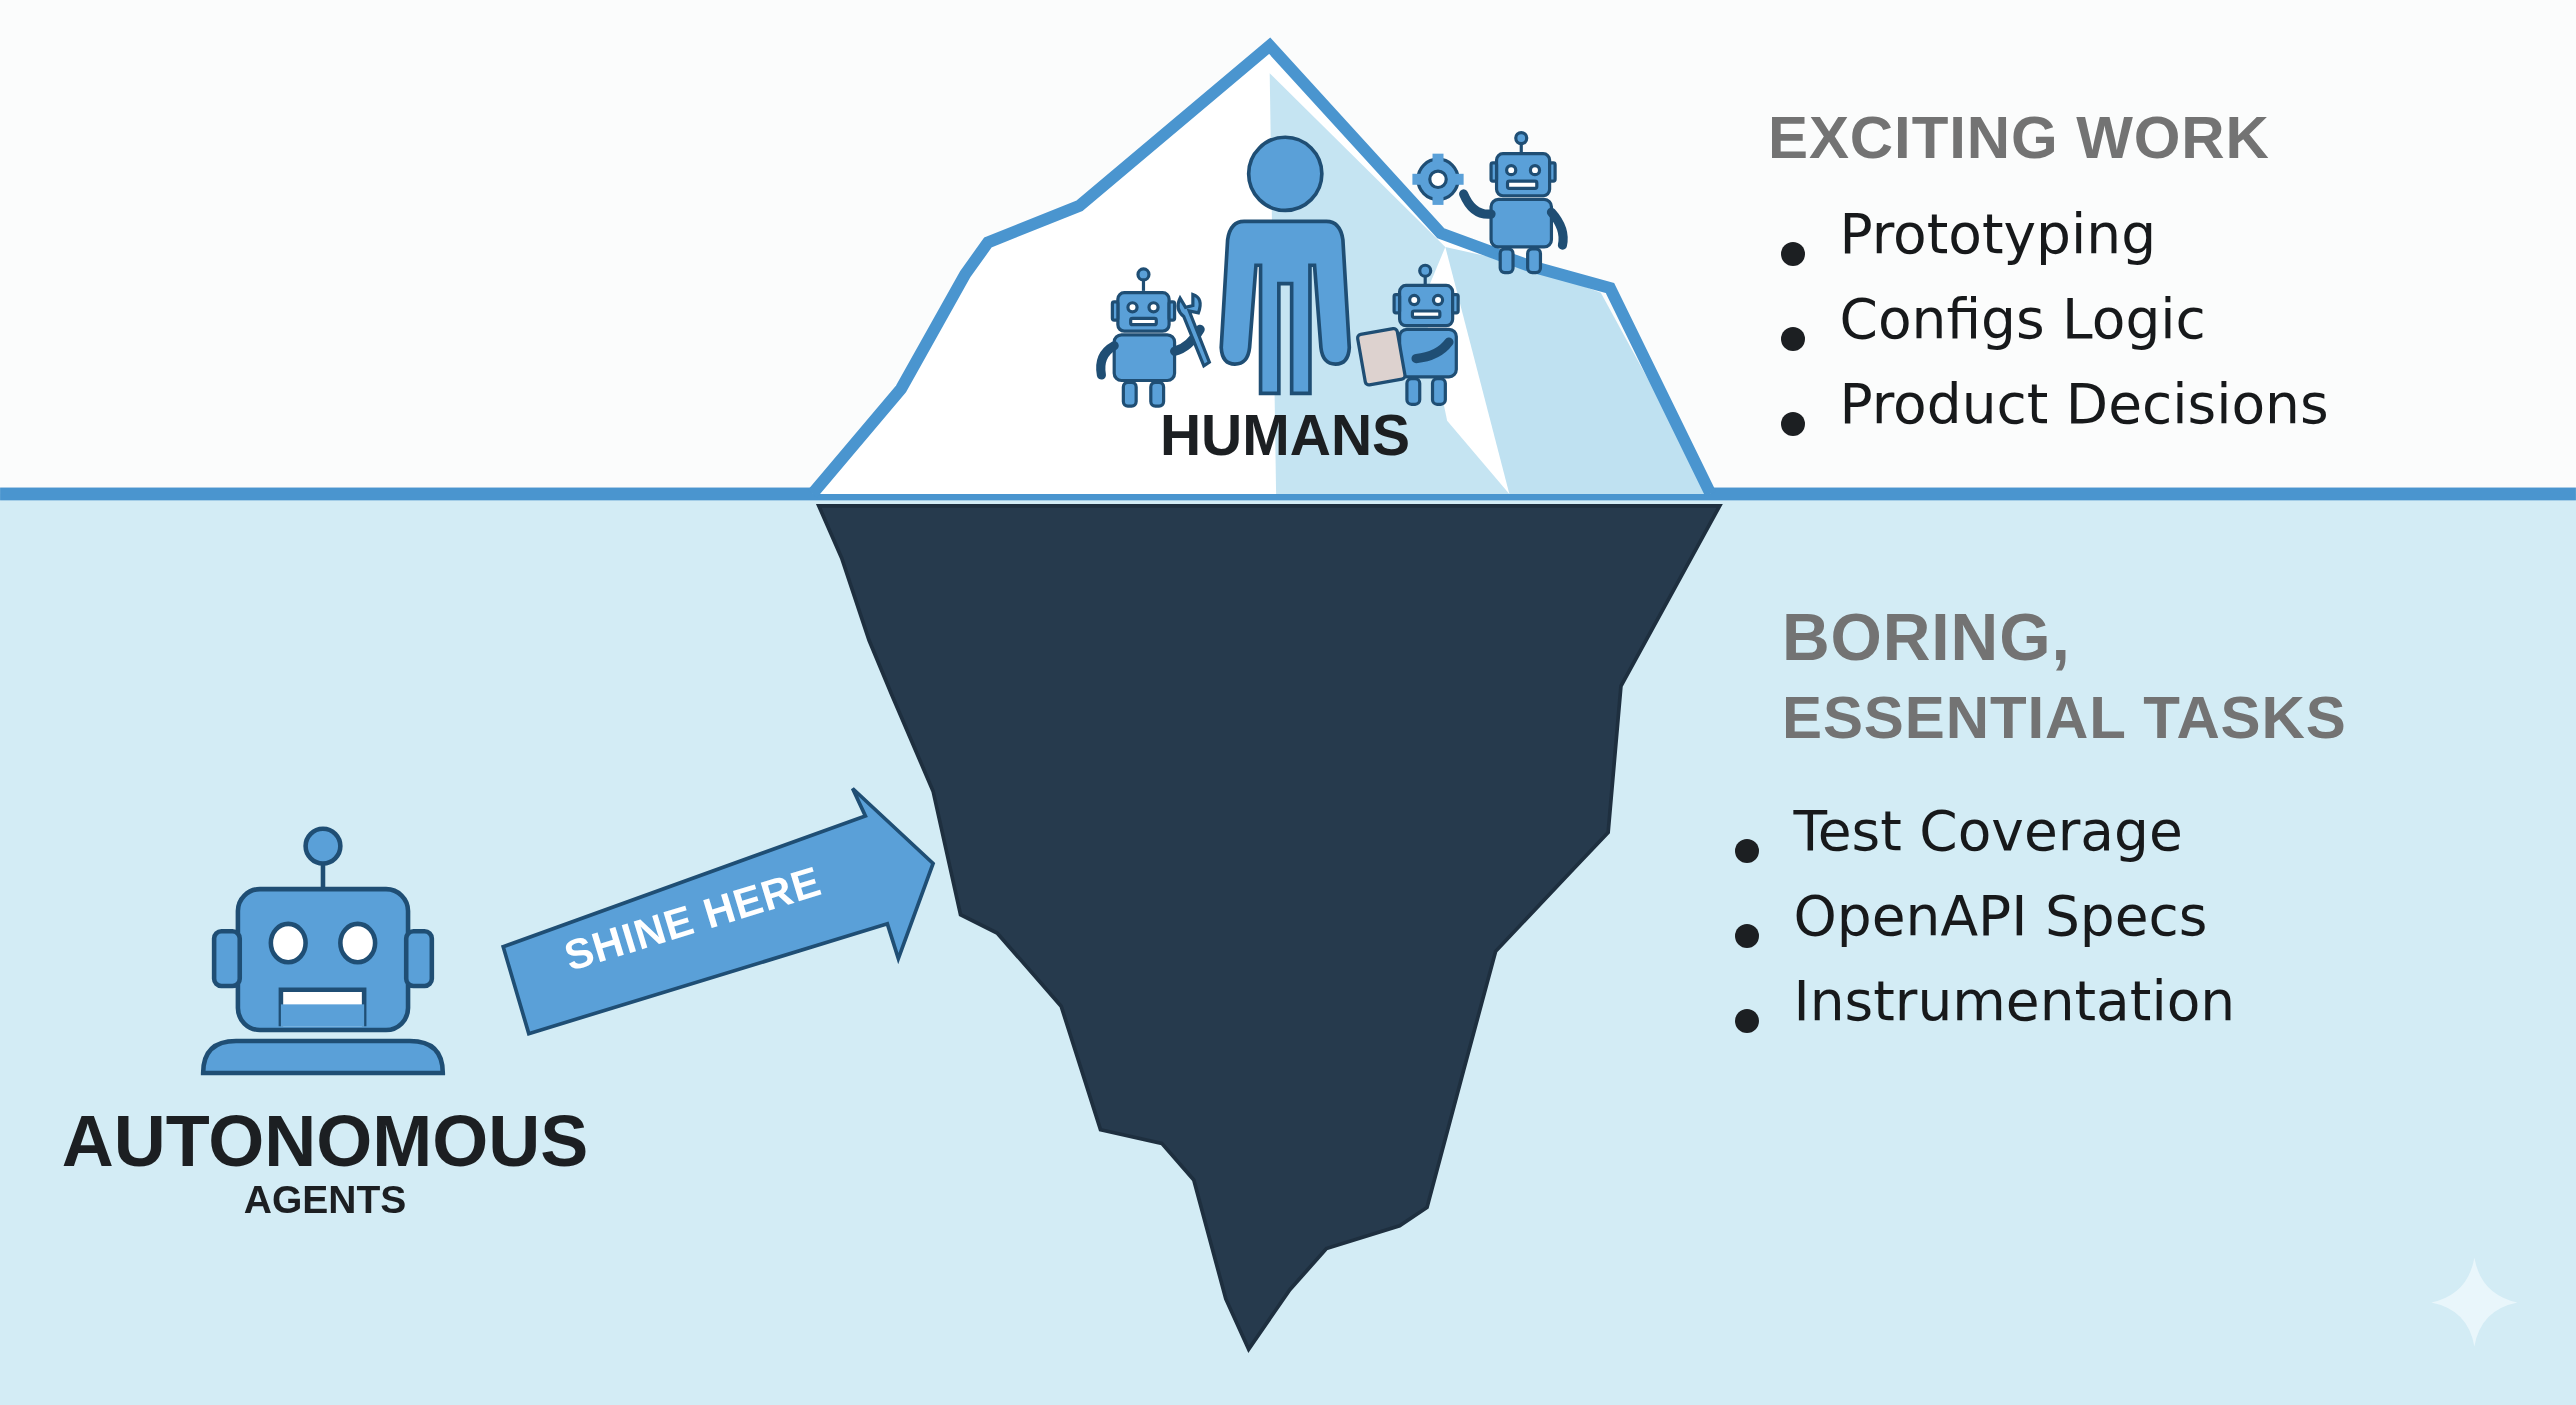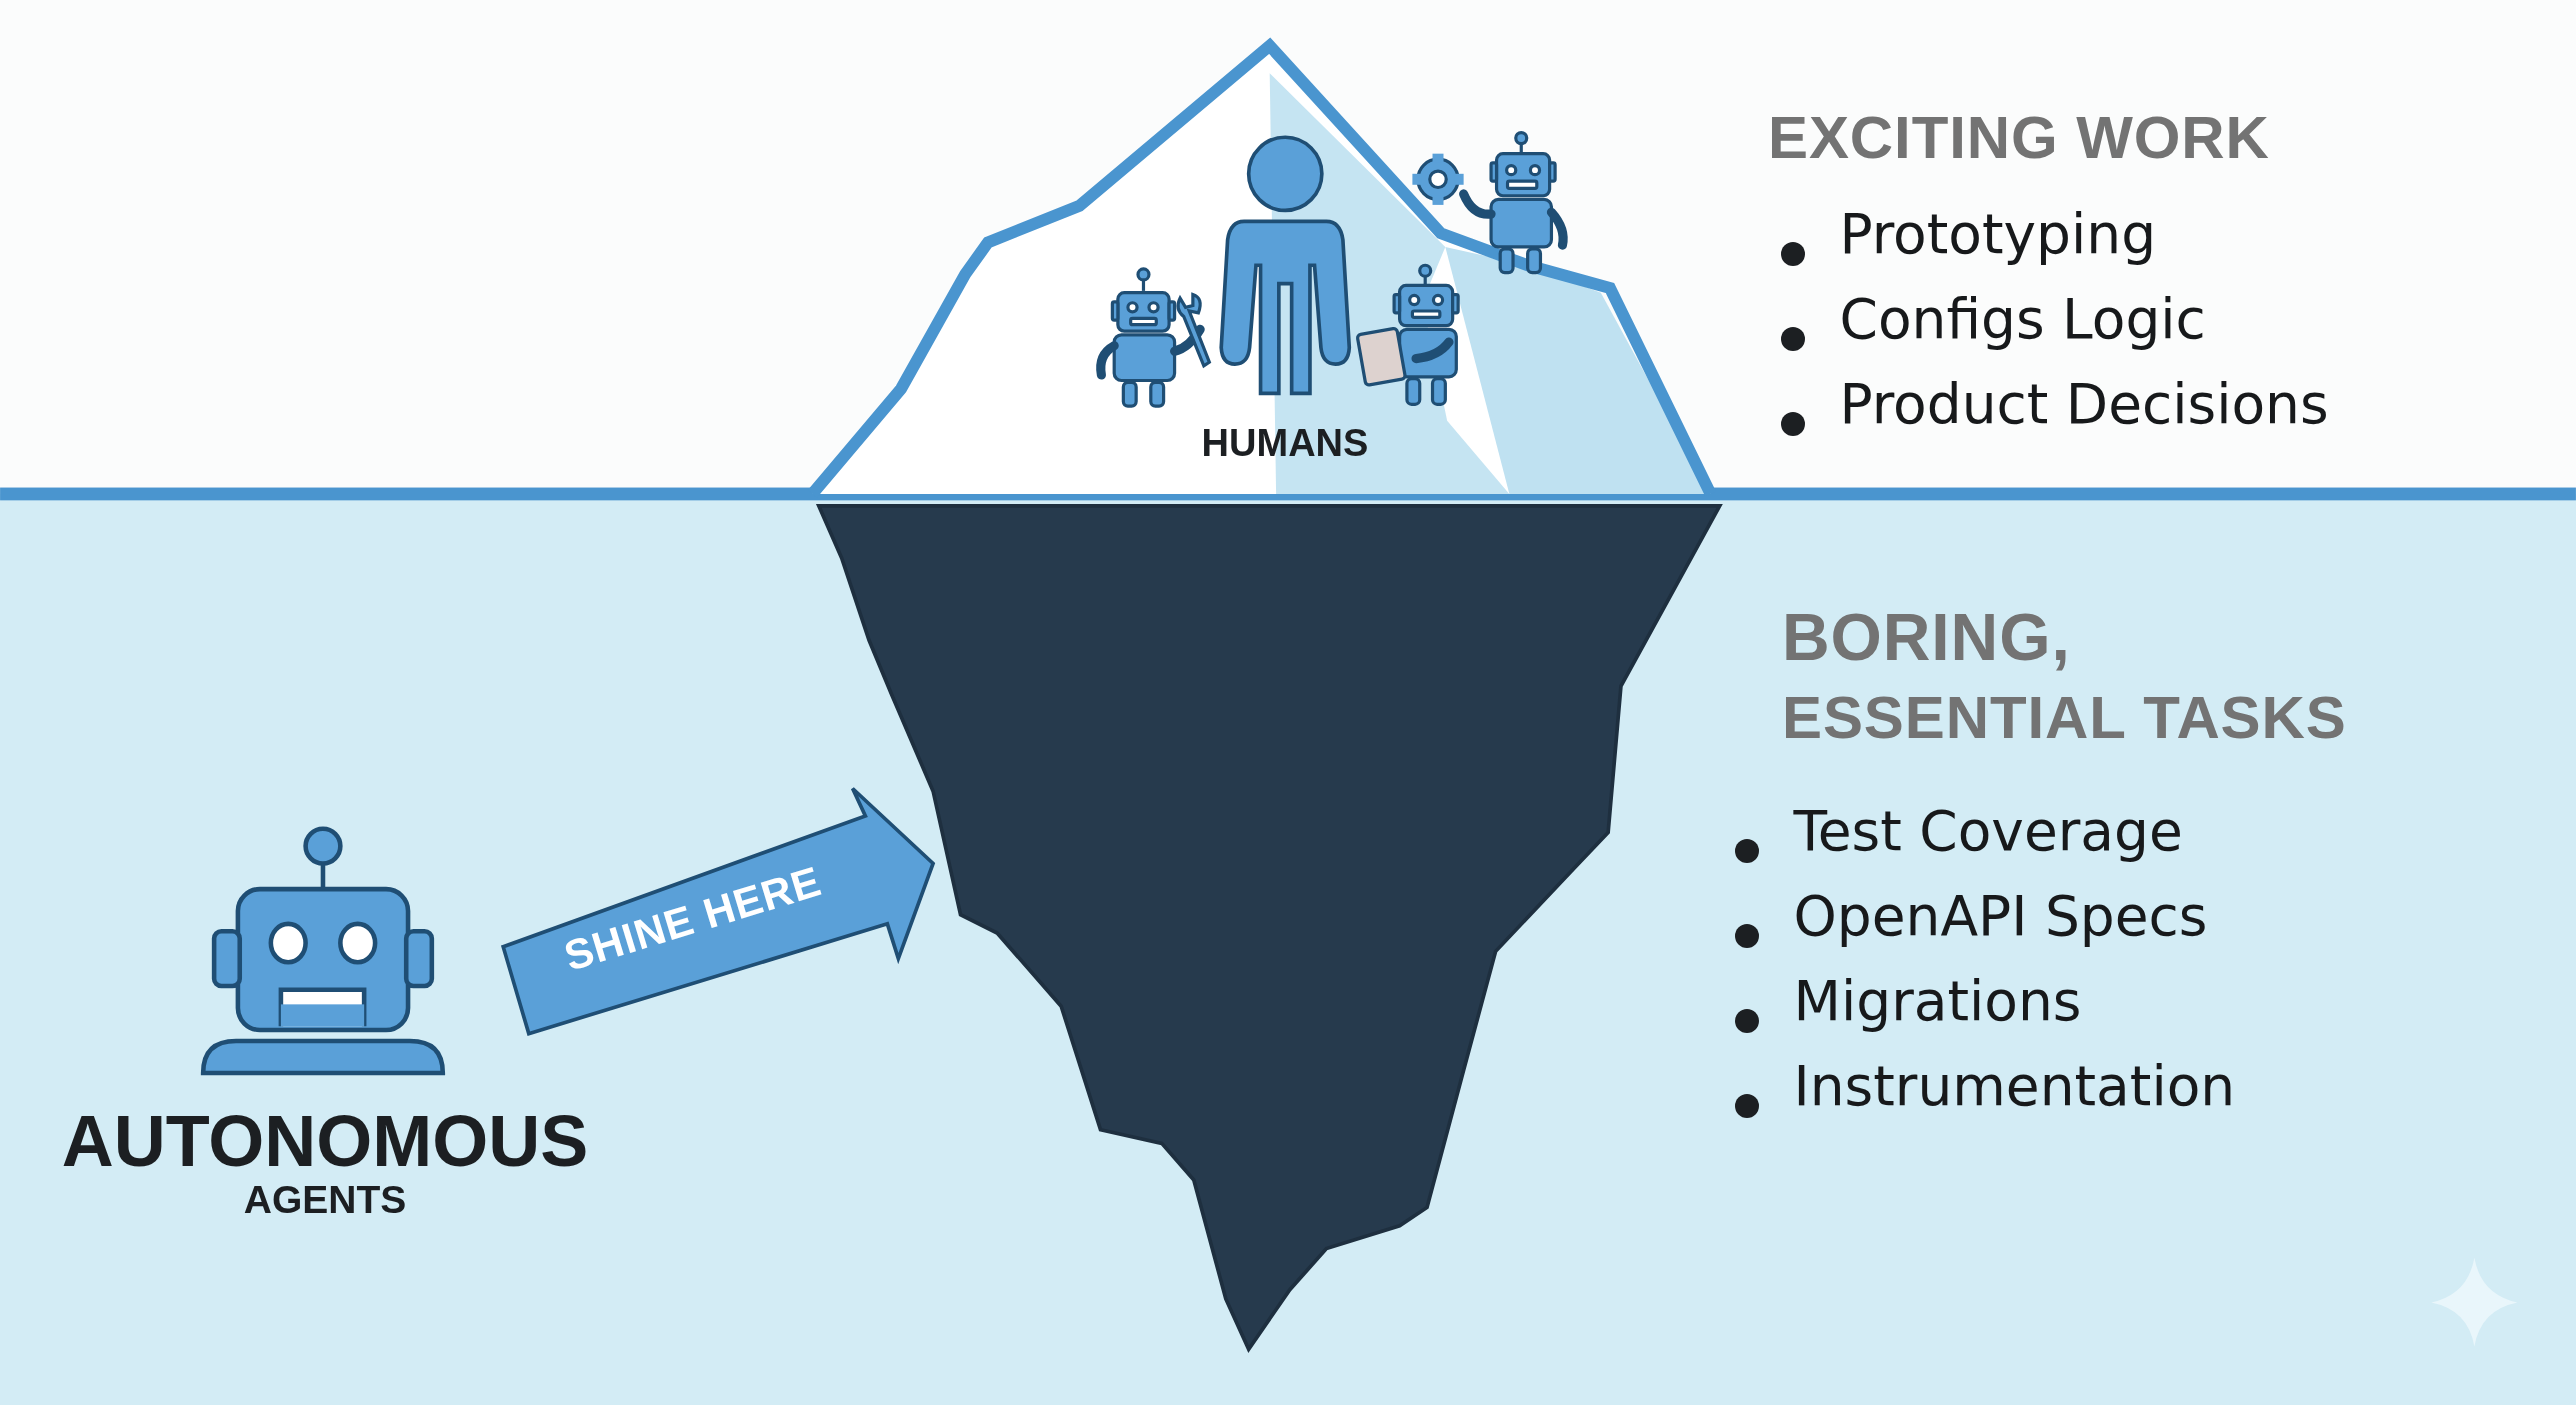--- a/index.html
+++ b/index.html
@@ -114,21 +114,21 @@
 
   <g>
     <polygon points="550,1035 946,892 932,862 1020,944 982,1048 970,1010 578,1130" fill="#5aa0d8" stroke="#1f4e74" stroke-width="4"></polygon>
   </g>
 
   <g>
     <path d="M2705,1375 Q2712,1415 2752,1424 Q2712,1432 2705,1472 Q2698,1432 2658,1424 Q2698,1415 2705,1375 Z" fill="#e9f6fb"></path>
   </g>
 </svg>
 
-<div class="label" style="left:1125px; top:422px; width:320px; font-size:38px;">HUMANS</div>
+<div class="label" style="left:1125px; top:402px; width:320px; font-size:57px;">HUMANS</div>
 
 <h2 class="heading" style="left:1764px; top:99px; font-size:60px;">EXCITING WORK</h2>
 <ul class="list" style="left:1775px; top:181px;">
   <li>
       <span class="bullet"></span>
       <span>Prototyping</span>
     </li>
   <li>
       <span class="bullet"></span>
       <span>Configs Logic</span>
@@ -145,24 +145,20 @@
   <li>
       <span class="bullet"></span>
       <span>Test Coverage</span>
     </li>
   <li>
       <span class="bullet"></span>
       <span>OpenAPI Specs</span>
     </li>
   <li>
       <span class="bullet"></span>
-      <span>Migrations</span>
-    </li>
-  <li>
-      <span class="bullet"></span>
       <span>Instrumentation</span>
     </li>
 </ul>
 
 <div class="label" style="left:55px; top:1100px; width:540px; font-size:72px;">AUTONOMOUS</div>
 <div class="label" style="left:55px; top:1178px; width:540px; font-size:39px;">AGENTS</div>
 
 <div class="shine" style="left:560px; top:895px; transform: rotate(-17deg);">SHINE HERE</div>
 
 

